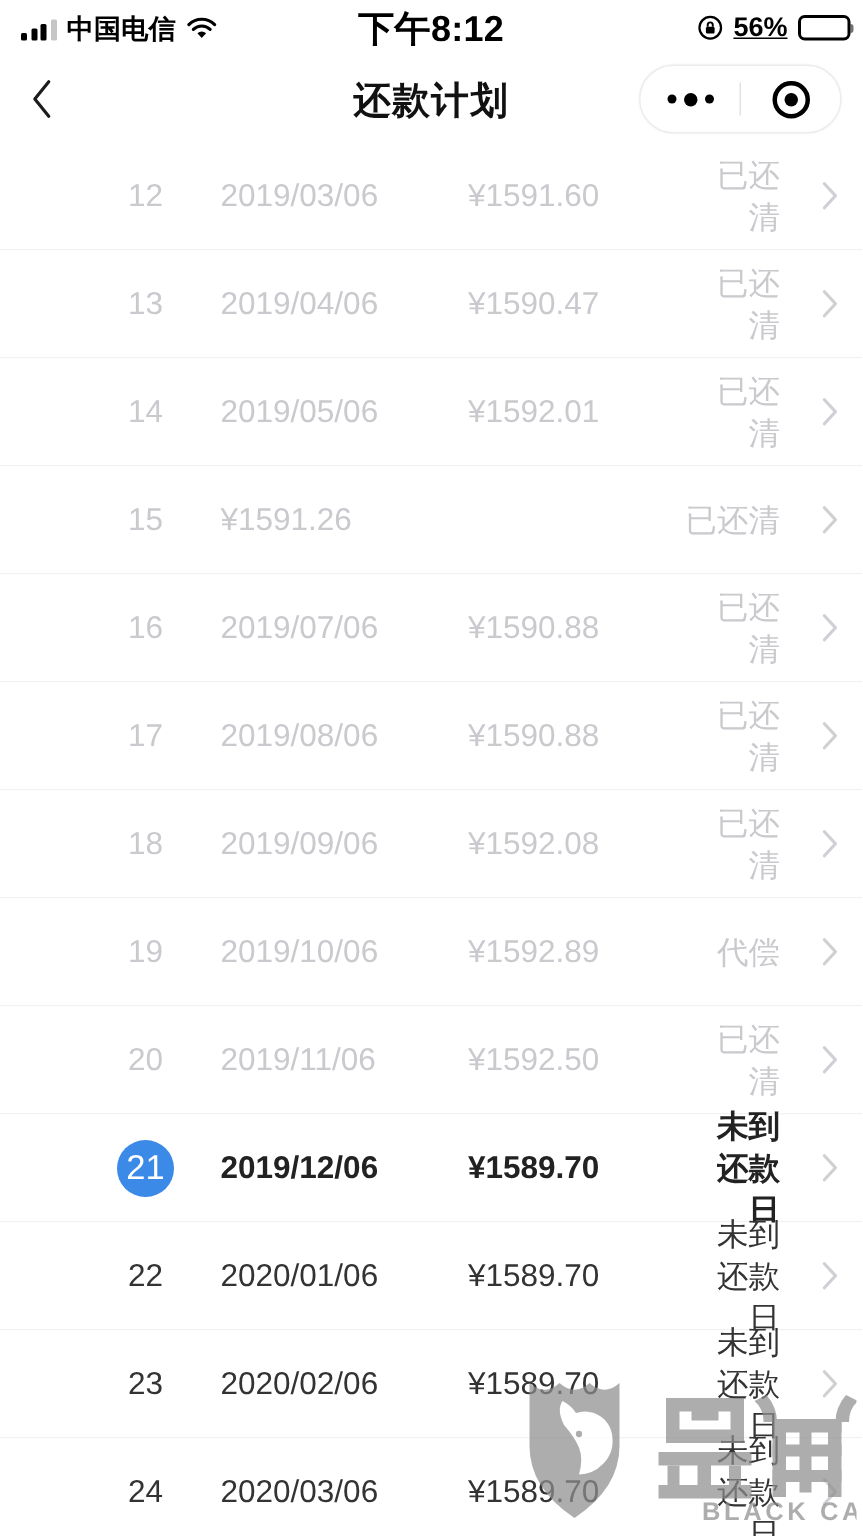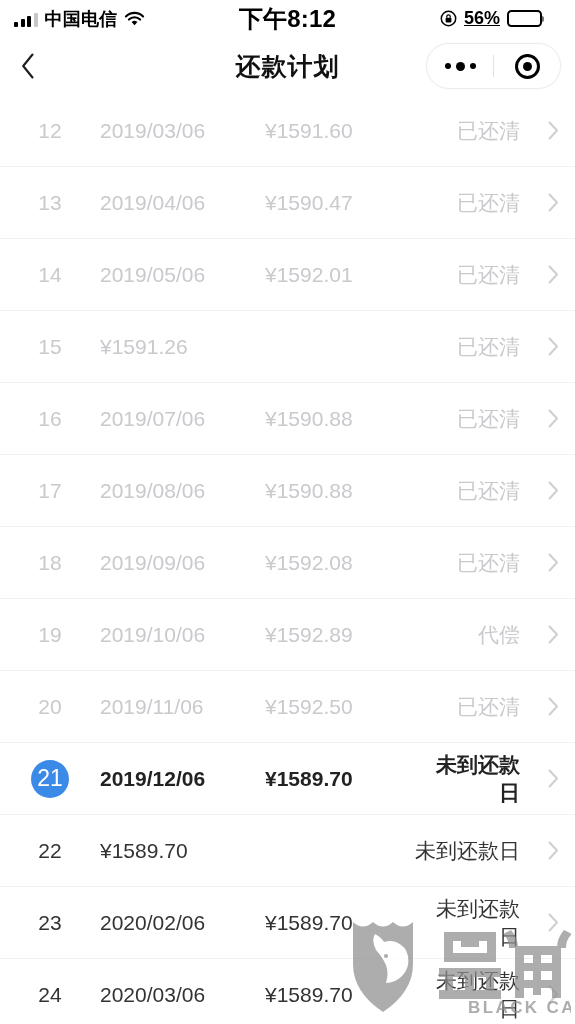--- a/index.html
+++ b/index.html
@@ -7,21 +7,21 @@
     width:575px; height:1024px;
     background:#ffffff;
     font-family:"Liberation Sans","DejaVu Sans",sans-serif;
     overflow:hidden;
   }
 
   
   .status-bar{
     height:37px; width:100%;
     display:flex; align-items:center;
-    padding:0 33px 0 14px;
+    padding:0 8px 0 14px;
     position:relative;
     color:#000;
     justify-content:center;
   }
   .sb-left{ display:flex; align-items:center; gap:7px; }
   .signal{ display:flex; align-items:flex-end; gap:2.5px; height:16px; }
   .signal i{ display:block; width:4px; background:#000; border-radius:1px; }
   .signal i:nth-child(1){ height:5px; }
   .signal i:nth-child(2){ height:8px; }
   .signal i:nth-child(3){ height:11px; }
@@ -85,21 +85,21 @@
   .list{ width:100%; }
   .row{
     height:72px; width:100%;
     display:flex; align-items:center;
     border-bottom:1px solid #f2f2f4;
     position:relative; background:#fff;
   }
   .row:last-child{ border-bottom:1px solid #f2f2f4; }
   .c-idx{
     width:100px; text-align:center; font-size:21px;
-    display:flex; align-items:center; justify-content:center;
+    display:flex; align-items:center; justify-content:center;margin-left:47px;
   }
   .c-date{ width:165px; text-align:left; font-size:21px; }
   .c-amt{ width:165px; text-align:left; font-size:21px; }
   .c-status{
     flex:1; text-align:right; font-size:21px;
     display:flex; align-items:center; justify-content:flex-end;
     padding-right:16px; gap:28px;
   }
   .chev{ width:11px; height:19px; flex:0 0 auto; }
 
@@ -322,20 +322,21 @@
         <span>未到还款日</span>
         <span class="chev"><svg viewBox="0 0 11 19" width="11" height="19">
             <path d="M1.6 1.5 L9 9.5 L1.6 17.5" fill="none" stroke="#cfcfd4" stroke-width="2.1" stroke-linecap="round" stroke-linejoin="round"></path>
           </svg></span>
       </div>
     </div>
     <div class="row pending">
       <div class="c-idx">
         <span>22</span>
       </div>
+      <div class="c-date">2020/01/06</div>
       <div class="c-amt">¥1589.70</div>
       <div class="c-status">
         <span>未到还款日</span>
         <span class="chev"><svg viewBox="0 0 11 19" width="11" height="19">
             <path d="M1.6 1.5 L9 9.5 L1.6 17.5" fill="none" stroke="#cfcfd4" stroke-width="2.1" stroke-linecap="round" stroke-linejoin="round"></path>
           </svg></span>
       </div>
     </div>
     <div class="row pending">
       <div class="c-idx">

